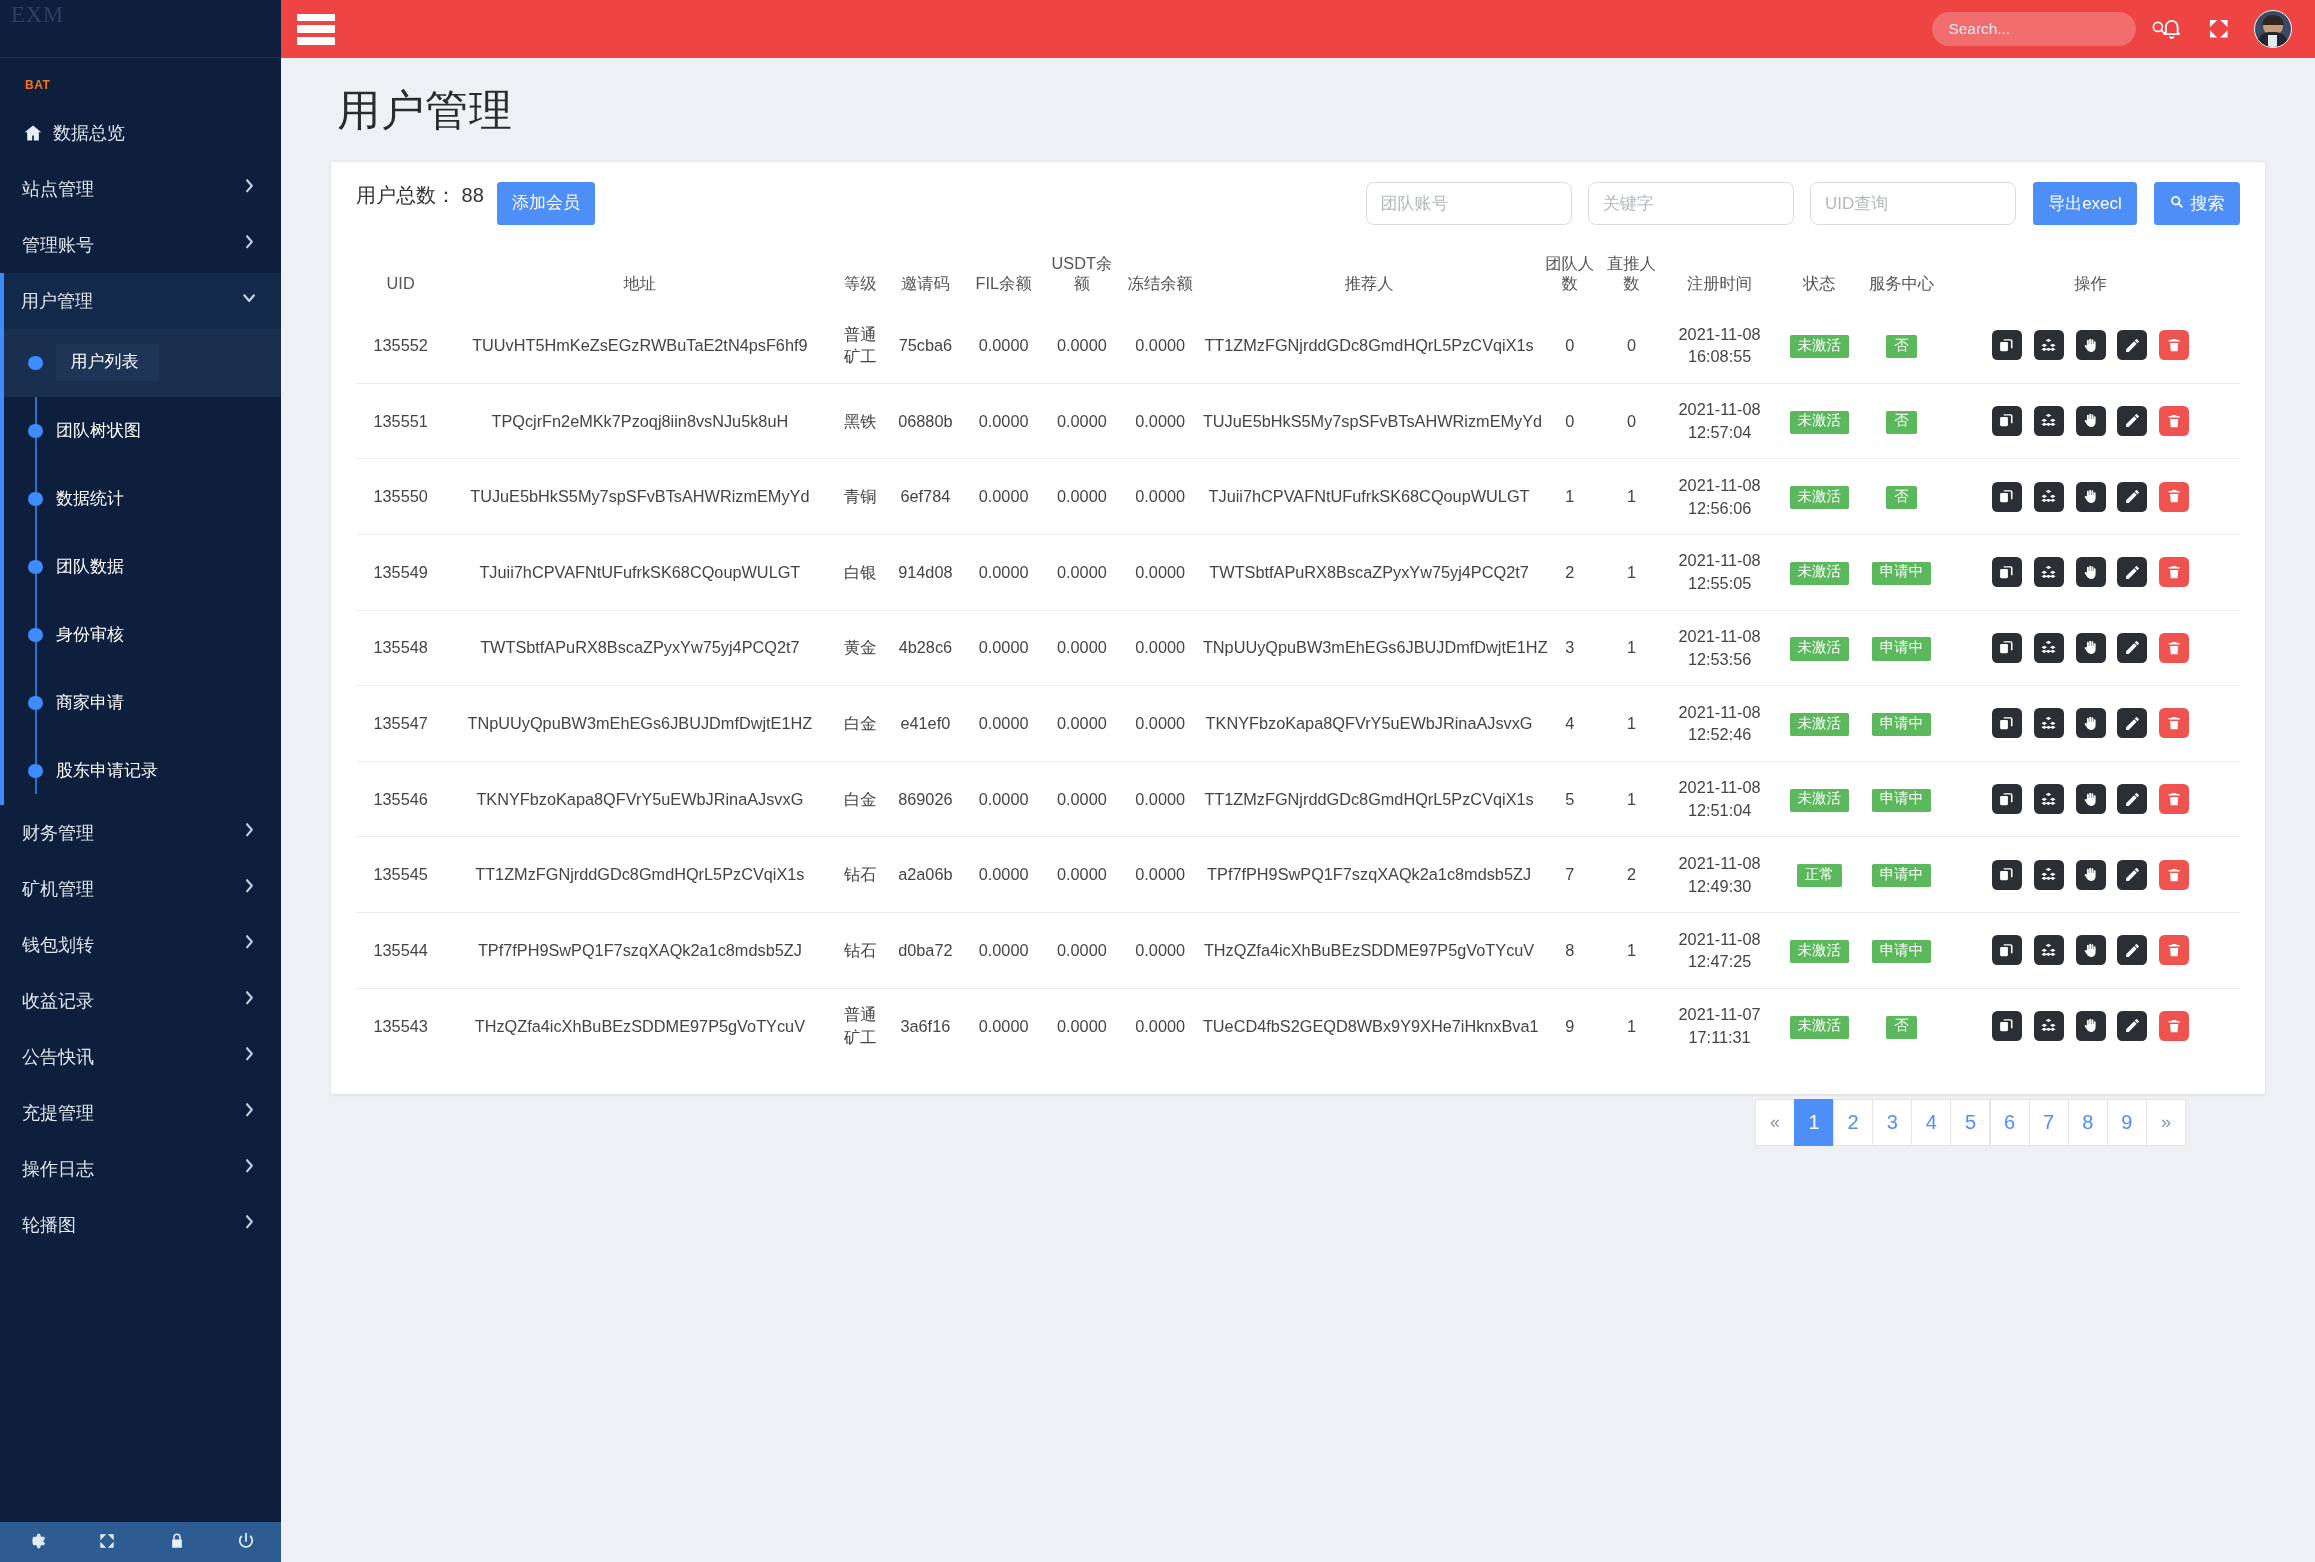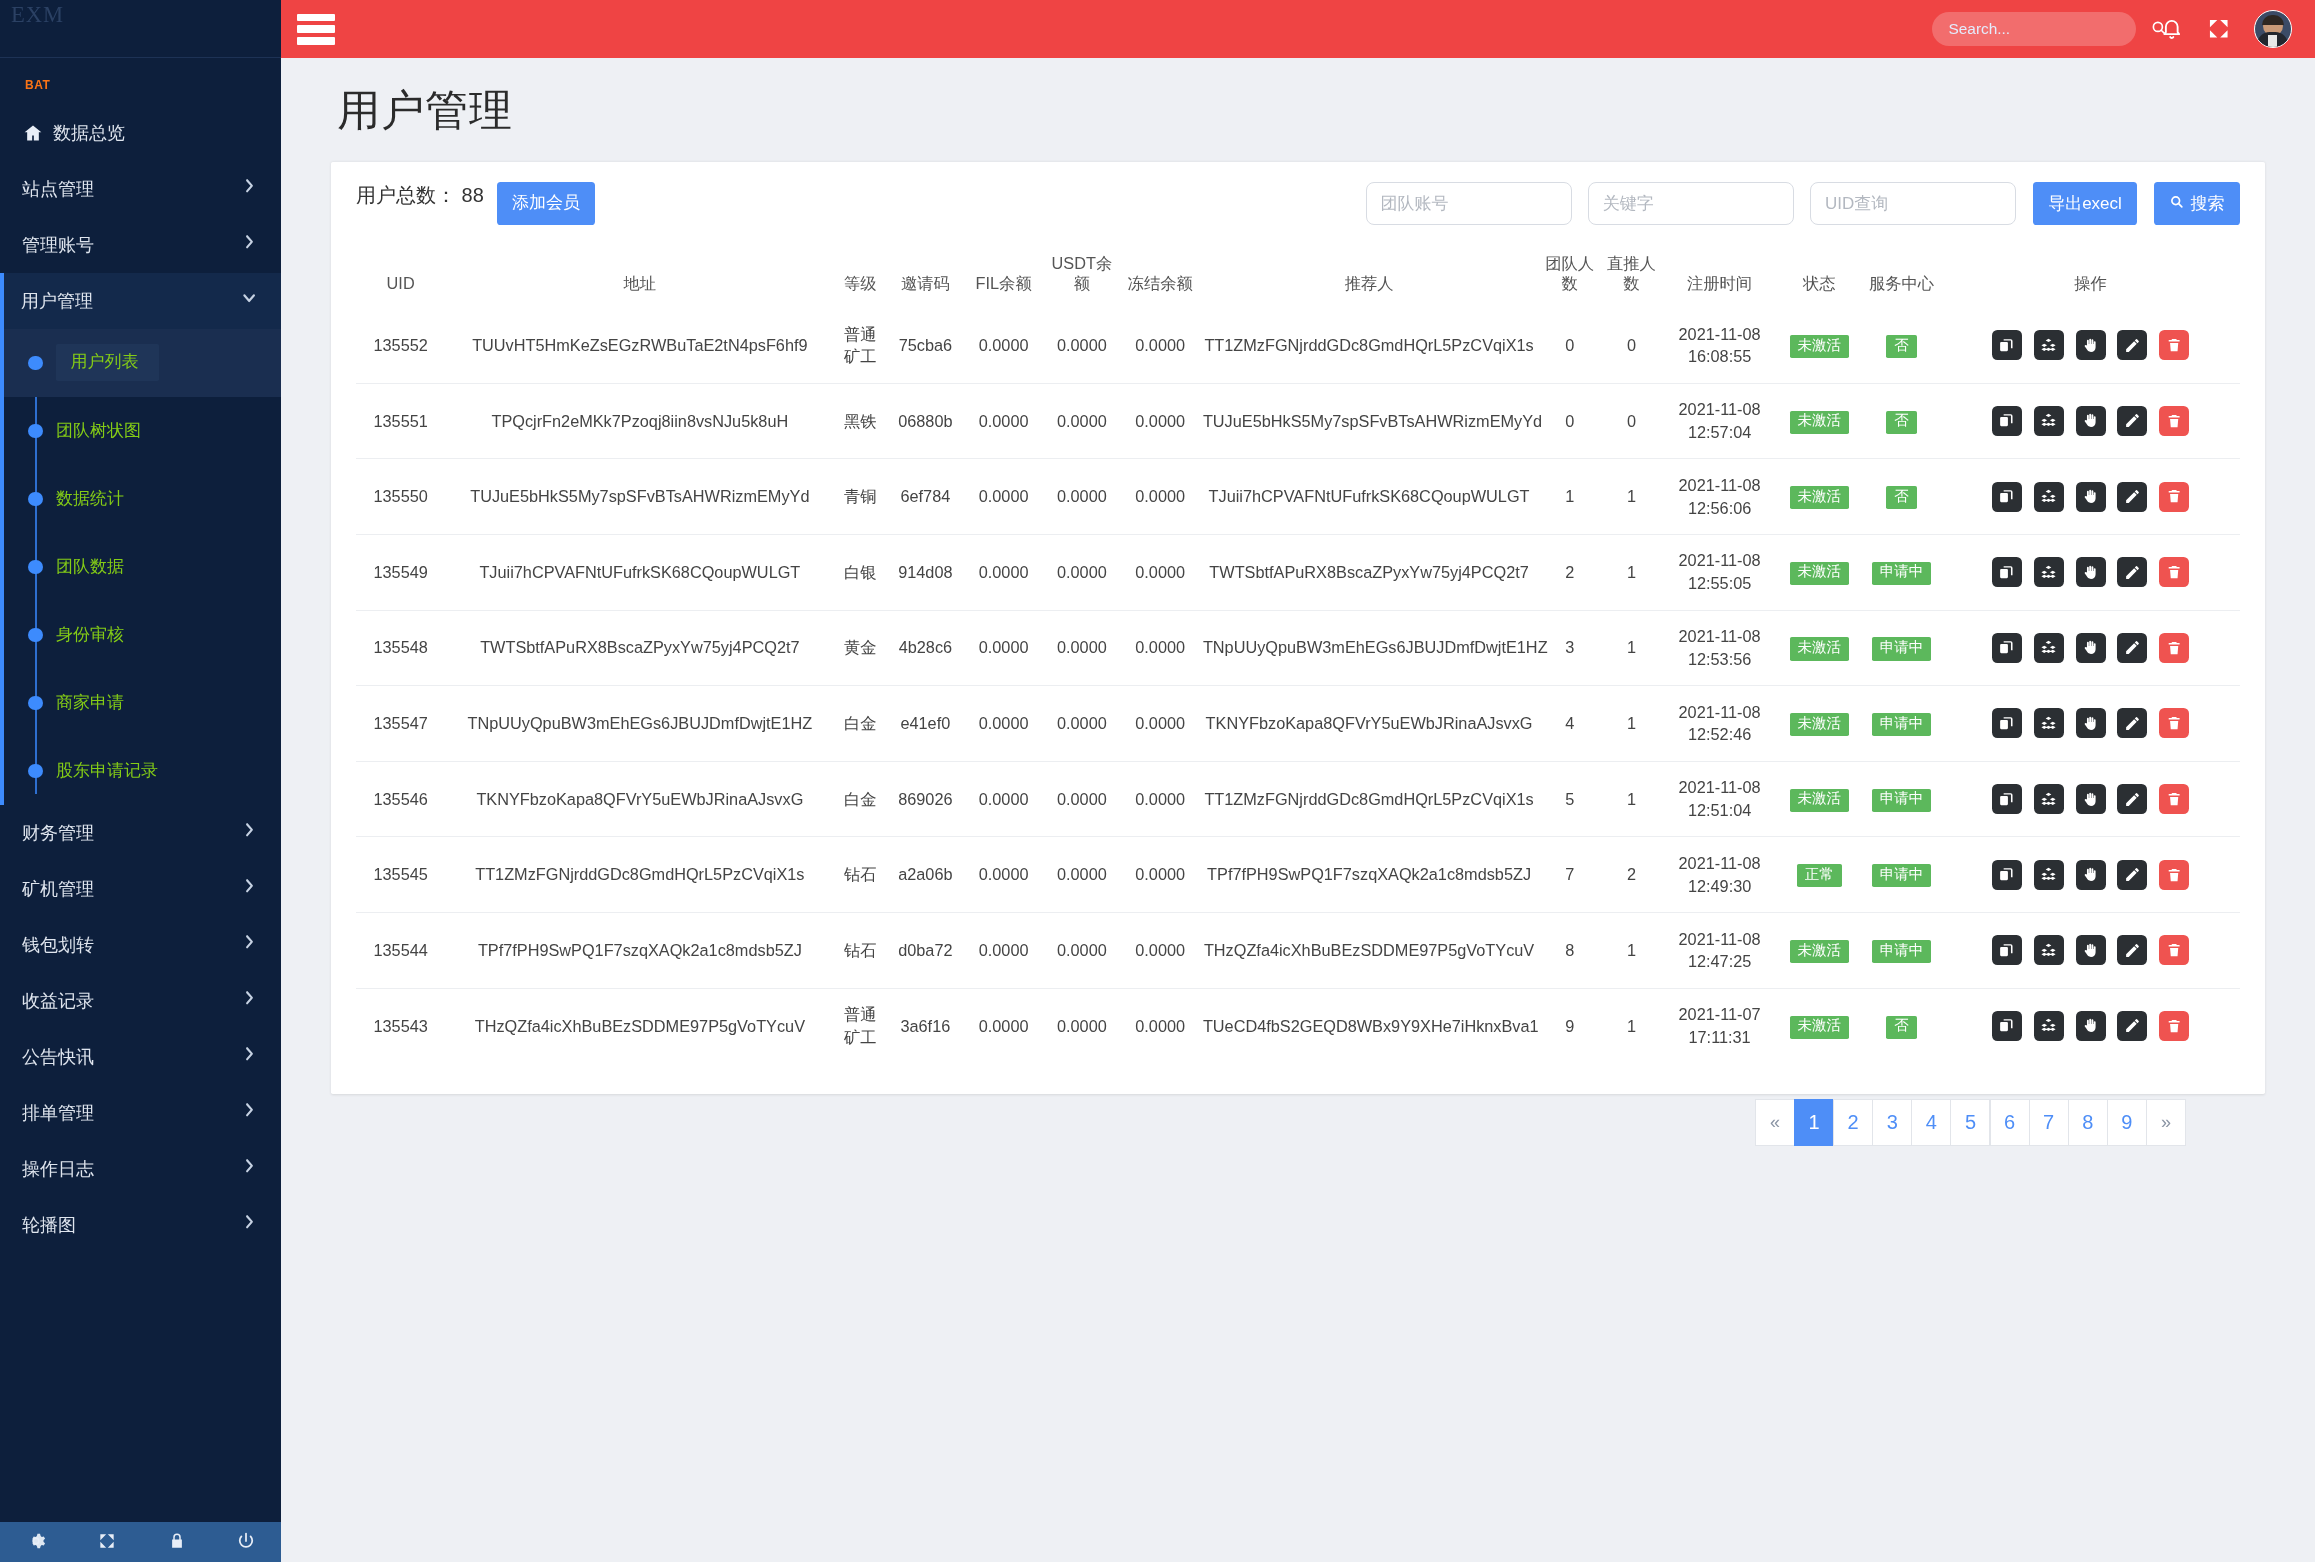--- a/index.html
+++ b/index.html
@@ -69,21 +69,21 @@
   .sb-sub::before {
     content: "";
     position: absolute;
     left: 31px; top: 7.2px; bottom: 11px;
     width: 1.8px; background: #2e6fd0;
   }
   .sb-subitem {
     display: flex; align-items: center;
     height: 68px;
     padding-left: 52px;
-    color: #84cc16;
+    color: #ffffff;
     font-size: 17px;
     position: relative;
     cursor: pointer;
   }
   .sb-subitem .dot {
     position: absolute;
     left: 24.4px; top: 50%; margin-top: -7.2px;
     width: 14.5px; height: 14.5px; border-radius: 50%;
     background: #3d8bfd;
   }
@@ -369,21 +369,21 @@
             <path d="M9 5l7 7-7 7"></path>
           </svg></span>
       </div>
       <div class="sb-item">
         <span class="sb-label">公告快讯</span>
         <span class="sb-chev"><svg width="16.3" height="16.3" viewBox="0 0 24 24" fill="none" stroke="#c6d2e3" stroke-width="3" stroke-linecap="round" stroke-linejoin="round">
             <path d="M9 5l7 7-7 7"></path>
           </svg></span>
       </div>
       <div class="sb-item">
-        <span class="sb-label">排单管理</span>
+        <span class="sb-label">充提管理</span>
         <span class="sb-chev"><svg width="16.3" height="16.3" viewBox="0 0 24 24" fill="none" stroke="#c6d2e3" stroke-width="3" stroke-linecap="round" stroke-linejoin="round">
             <path d="M9 5l7 7-7 7"></path>
           </svg></span>
       </div>
       <div class="sb-item">
         <span class="sb-label">操作日志</span>
         <span class="sb-chev"><svg width="16.3" height="16.3" viewBox="0 0 24 24" fill="none" stroke="#c6d2e3" stroke-width="3" stroke-linecap="round" stroke-linejoin="round">
             <path d="M9 5l7 7-7 7"></path>
           </svg></span>
       </div>

